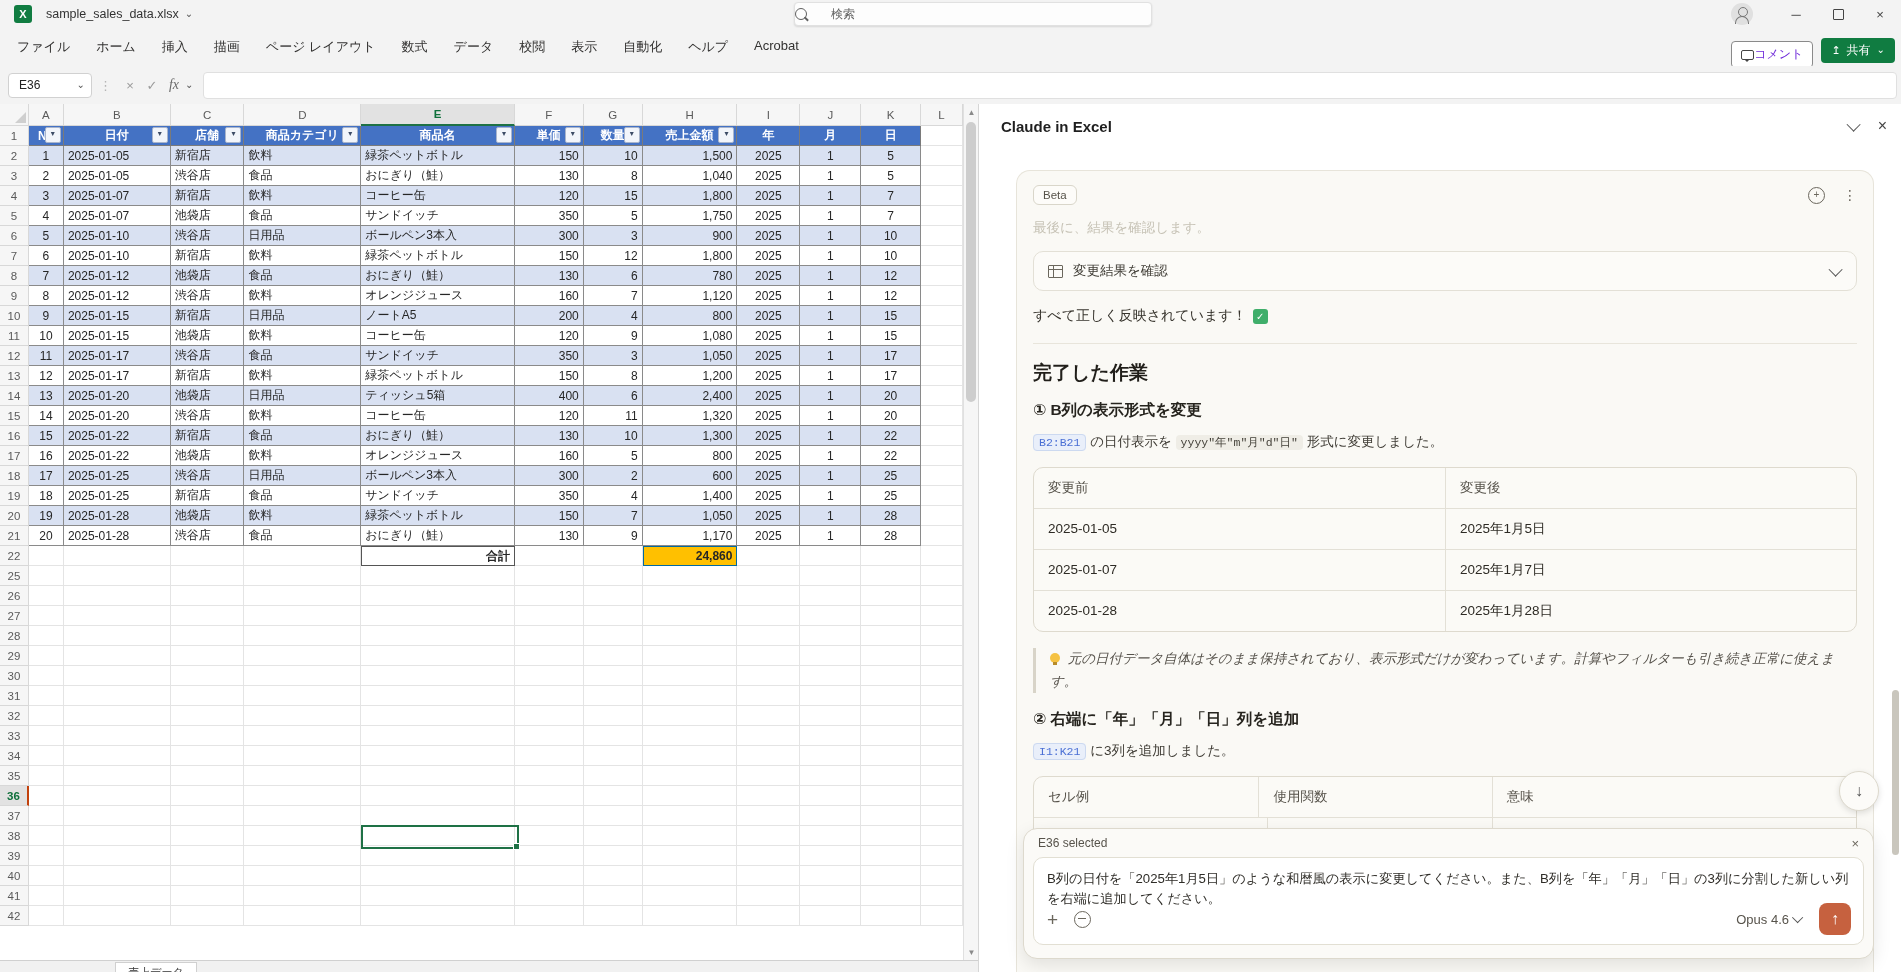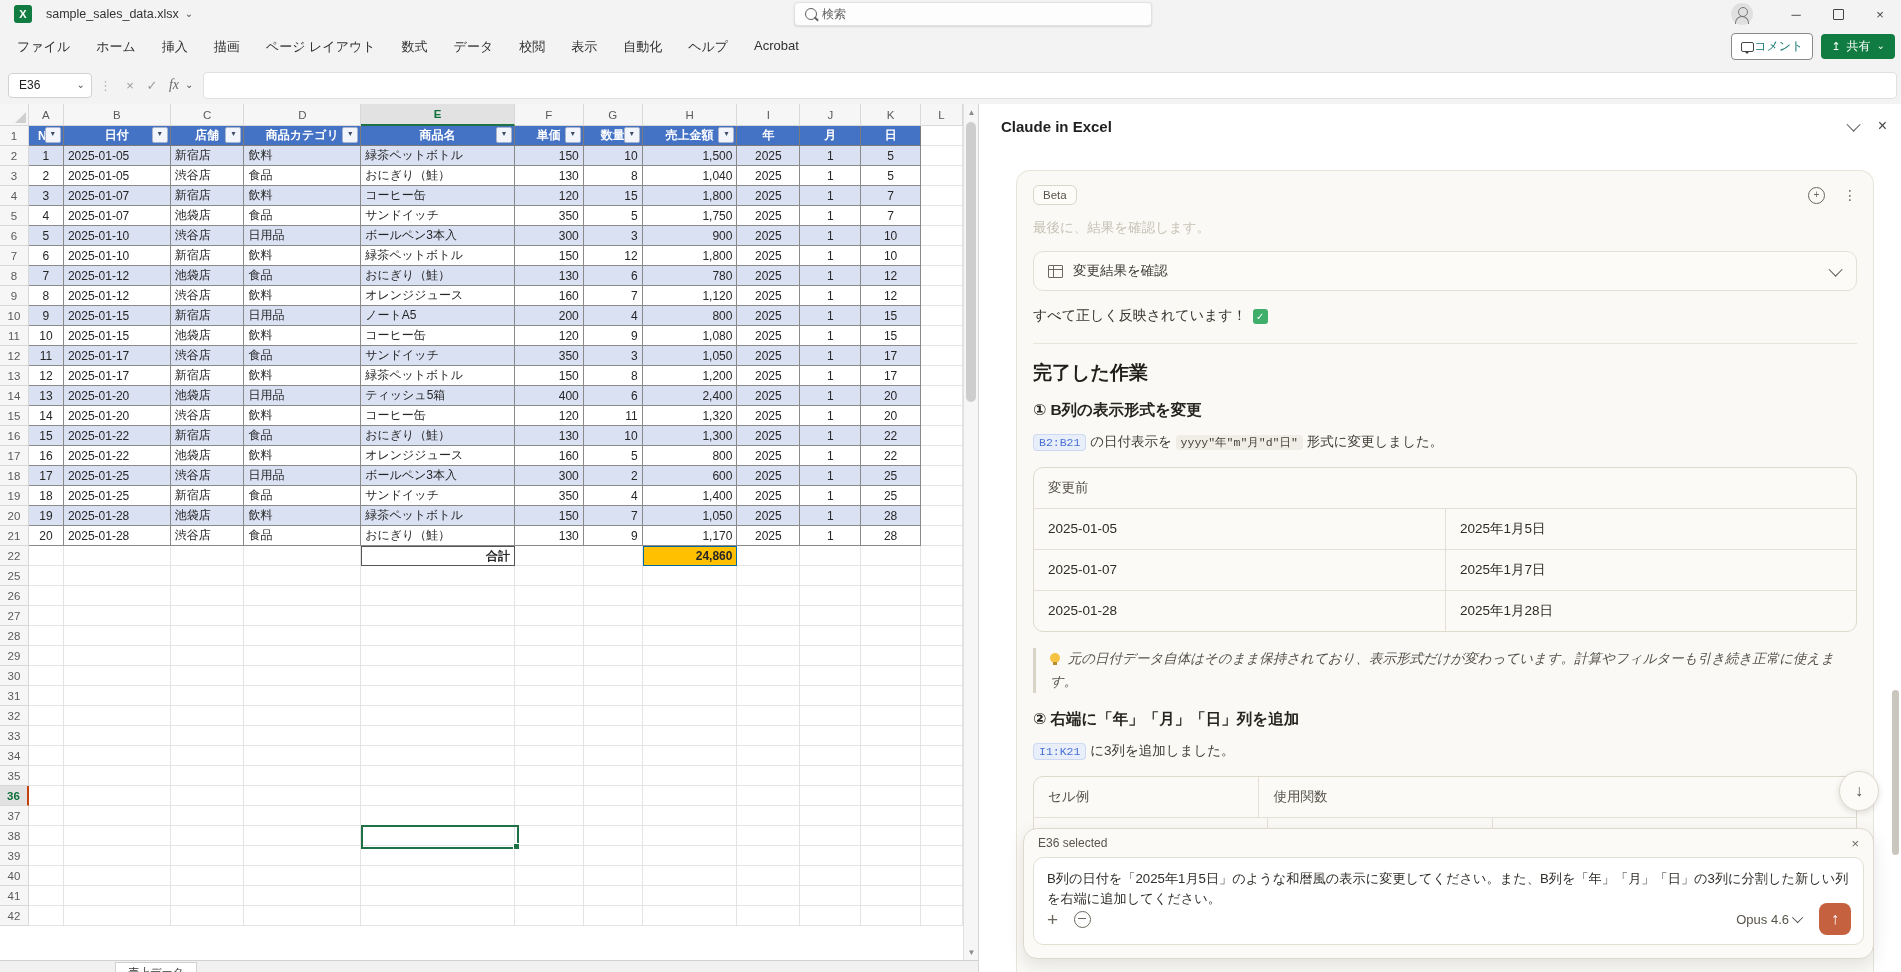--- a/index.html
+++ b/index.html
@@ -5,38 +5,38 @@
   html,body{margin:0;padding:0;background:#e8e8e8;}
   #app{position:relative;width:1901px;height:972px;background:#fff;overflow:hidden;
        font-family:"Liberation Sans","DejaVu Sans",sans-serif;color:#262626;}
   
   #titlebar{position:absolute;left:0;top:0;width:1901px;height:28px;background:#f3f3f3;display:flex;align-items:center;}
   .excel-logo{width:18px;height:18px;margin-left:14px;border-radius:3px;background:#107C41;color:#fff;
       font-size:11px;font-weight:bold;display:flex;align-items:center;justify-content:center;}
   .fname{margin-left:14px;font-size:12.5px;color:#333;display:flex;align-items:center;gap:6px;}
   .caret{font-size:10px;color:#555;transform:translateY(-1px);}
   #searchbox{position:absolute;left:794px;top:2px;width:358px;height:24px;background:#fdfdfd;border:1px solid #e1e1e1;
-      border-radius:4px;box-shadow:0 1px 2px rgba(0,0,0,.12);display:flex;align-items:center;gap:5px;padding-left:10px;
+      border-radius:4px;box-shadow:0 1px 2px rgba(0,0,0,.12);display:flex;align-items:center;gap:24px;
       font-size:12px;color:#616161;box-sizing:border-box;}
   .mag-icon{width:10px;height:10px;border:1.5px solid #616161;border-radius:50%;position:relative;flex:0 0 auto;}
   .mag-icon::after{content:"";position:absolute;left:8px;top:9px;width:5px;height:1.5px;background:#616161;transform:rotate(45deg);}
   .win-ctrls{position:absolute;right:0;top:0;height:28px;display:flex;align-items:center;}
   .avatar{width:22px;height:22px;border-radius:50%;background:#e0e0e0;position:relative;margin-right:22px;}
   .avatar::before{content:"";position:absolute;left:7px;top:4px;width:8px;height:8px;border-radius:50%;border:1.5px solid #777;}
   .avatar::after{content:"";position:absolute;left:4px;top:13px;width:12px;height:7px;border:1.5px solid #777;border-bottom:none;border-radius:7px 7px 0 0;}
   .wbtn{width:42px;height:28px;display:flex;align-items:center;justify-content:center;font-size:13px;color:#444;}
   .wbtn .box{width:9px;height:9px;border:1px solid #444;border-radius:1px;}
   
   #ribbon{position:absolute;left:0;top:28px;width:1901px;height:38px;background:#f3f3f3;border-bottom:1px solid #e1e1e1;
       display:flex;align-items:center;}
   #ribbon-tabs{display:flex;gap:0;margin-left:4px;}
   .rtab{padding:6px 13px;font-size:13px;color:#323130;cursor:default;white-space:nowrap;}
   .ribbon-right{position:absolute;right:6px;top:5px;display:flex;gap:8px;align-items:center;}
   .comment-btn{height:25px;border:1px solid #8a8a8a;border-radius:4px;background:#fff;display:flex;align-items:center;
-      padding:0 9px;font-size:12px;color:#0f766e;}
+      padding:0 9px;font-size:12px;color:#6d28d9;margin-top:8px;}
   .bubble-icon{width:11px;height:8px;border:1.3px solid #444;border-radius:2px;position:relative;}
   .bubble-icon::after{content:"";position:absolute;left:2px;top:8px;border-left:3px solid transparent;border-right:3px solid transparent;border-top:3px solid #444;}
   .share-btn{height:25px;border-radius:4px;background:#107C41;color:#fff;display:flex;align-items:center;gap:6px;
       padding:0 10px;font-size:12px;}
   .share-icon{font-size:11px;color:#fff;}
   
   #fbar{position:absolute;left:0;top:66px;width:1901px;height:38px;background:#f3f3f3;display:flex;align-items:center;}
   #namebox{width:84px;height:25px;background:#fff;border:1px solid #d1d1d1;border-radius:4px;margin-left:8px;
       display:flex;align-items:center;font-size:12px;color:#222;padding-left:10px;box-sizing:border-box;}
   #namebox .caret{margin-left:auto;margin-right:6px;}
@@ -875,20 +875,21 @@
       <div class="para">
         <span class="chip-blue">B2:B21</span>
         <span>の日付表示を</span>
         <span class="chip-gray">yyyy"年"m"月"d"日"</span>
         <span>形式に変更しました。</span>
       </div>
 
       <div class="ptable" id="tbl1">
           <div class="trow">
             <div class="tcell th" style="width: 50%;">変更前</div>
+            <div class="tcell th" style="width: 50%;">変更後</div>
           </div>
           <div class="trow">
             <div class="tcell" style="width: 50%;">2025-01-05</div>
             <div class="tcell" style="width: 50%;">2025年1月5日</div>
           </div>
           <div class="trow">
             <div class="tcell" style="width: 50%;">2025-01-07</div>
             <div class="tcell" style="width: 50%;">2025年1月7日</div>
           </div>
           <div class="trow">
@@ -905,20 +906,21 @@
       <div class="h3">② 右端に「年」「月」「日」列を追加</div>
       <div class="para">
         <span class="chip-blue">I1:K21</span>
         <span>に3列を追加しました。</span>
       </div>
 
       <div class="ptable" id="tbl2">
           <div class="trow">
             <div class="tcell th" style="width: 27.3%;">セル例</div>
             <div class="tcell th" style="width: 28.4%;">使用関数</div>
+            <div class="tcell th" style="width: 44.3%;">意味</div>
           </div>
           <div class="trow">
             <div class="tcell mono" style="width: 28.4%;">=YEAR(B2)</div>
             <div class="tcell" style="width: 27.3%;">
               <span class="chip-blue">I2</span>
               <span>→</span>
               <span class="bold">2025</span>
             </div>
             <div class="tcell" style="width: 44.3%;">日付から「年」を抽出</div>
           </div>

